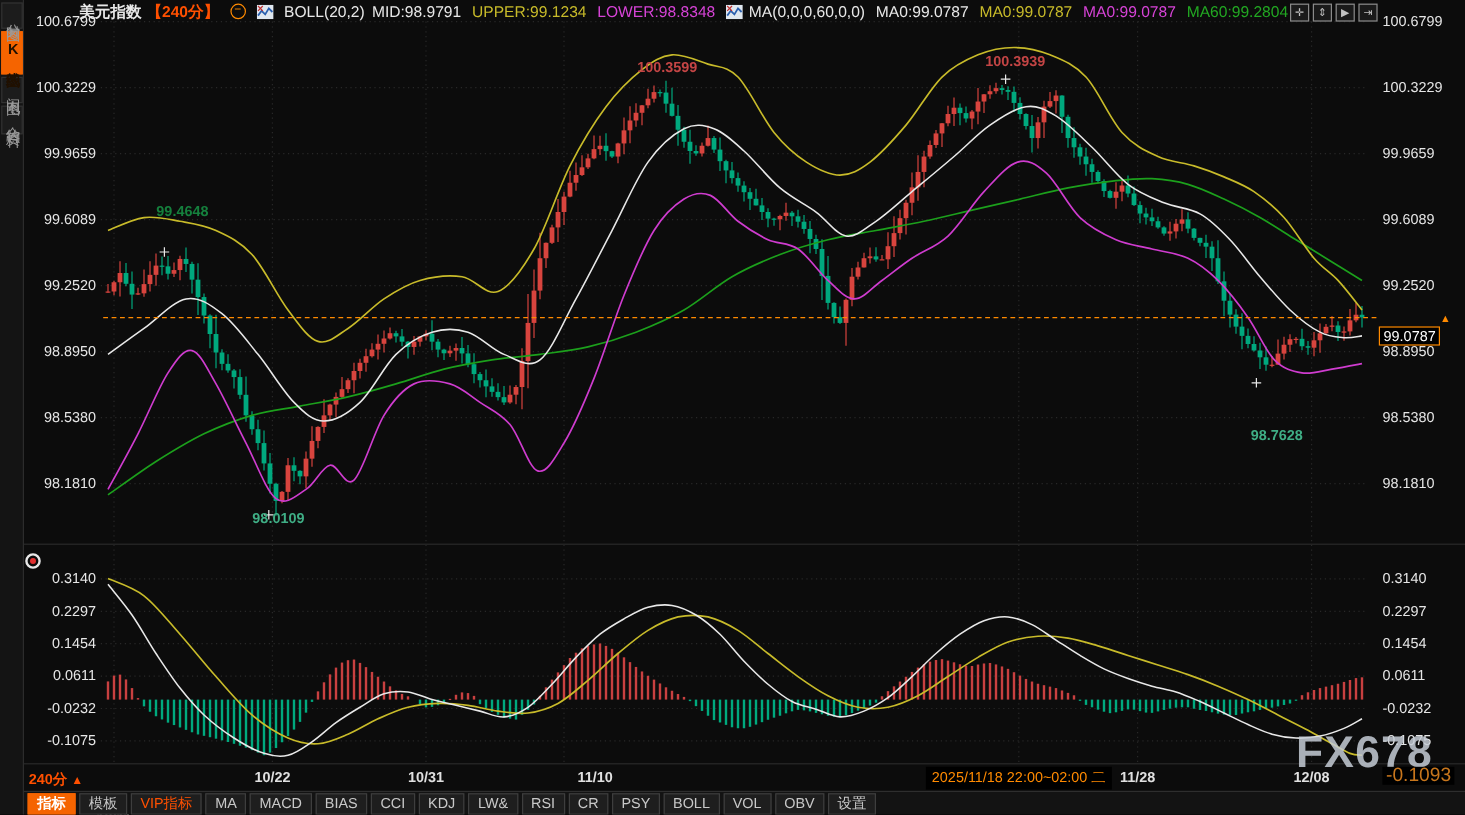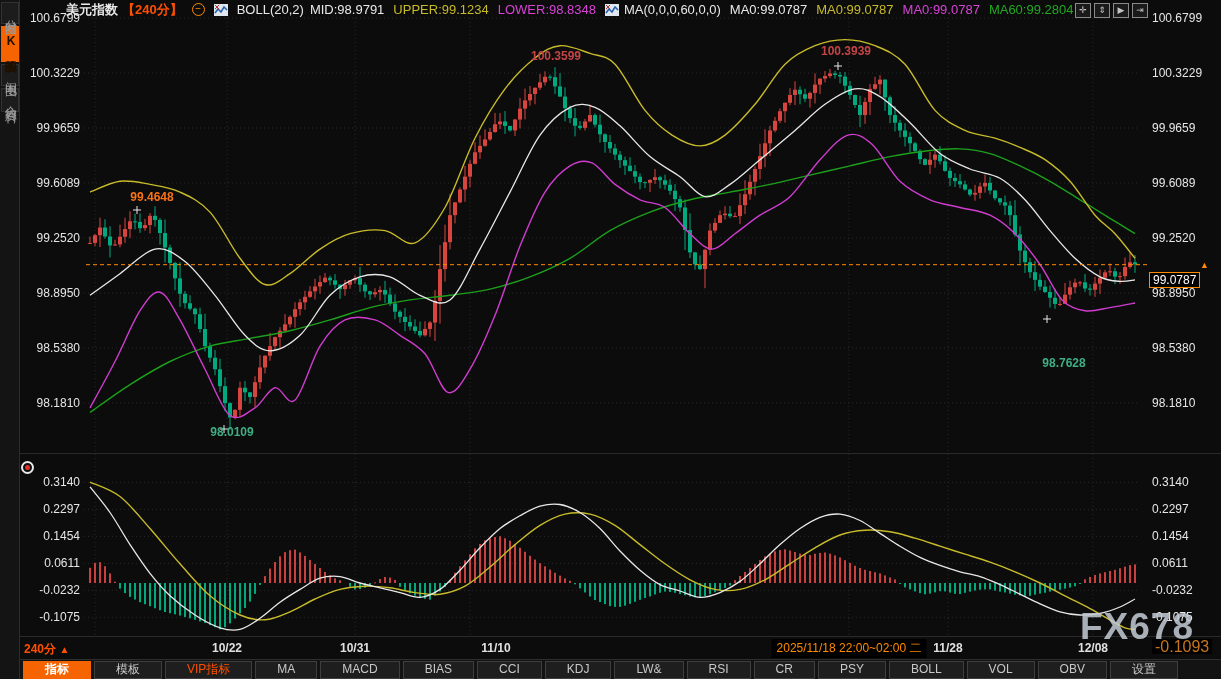--- a/index.html
+++ b/index.html
@@ -42,21 +42,21 @@
   #macdSettings{position:absolute;left:21px;top:461px;width:9px;height:9px;border:2px solid #e8e8e8;
                 border-radius:50%;cursor:pointer;z-index:21;}
   #macdSettings::after{content:"";position:absolute;left:2px;top:2px;width:5px;height:5px;background:#e03030;border-radius:50%;}
   
   #watermark{position:absolute;left:1080px;top:606px;font-size:37px;font-weight:bold;letter-spacing:1px;
              color:rgba(198,204,214,0.85);z-index:24;}
   
   #toolbar{position:absolute;left:20px;right:0;bottom:0;height:20px;background:#131313;border-top:1px solid #2e2e2e;
            display:flex;align-items:center;gap:3px;padding:0 3px;box-sizing:border-box;z-index:30;}
   .titem{font-size:12px;color:#c8c8c8;background:#1e1e1e;border:1px solid #3e3e3e;
-         padding:0 21px;height:16px;line-height:15px;cursor:pointer;white-space:nowrap;}
+         padding:0 7px;height:16px;line-height:15px;cursor:pointer;white-space:nowrap;}
   .titem.active{background:#f56400;border-color:#f56400;color:#fff;font-weight:bold;}
   .titem.vip{color:#ff5000;}
   svg#chart{position:absolute;left:0;top:0;z-index:10;}
   .sep{position:absolute;left:20px;right:0;height:1px;background:#2a2a2a;z-index:5;}
 </style>
 </head>
 <body>
 
 <div id="app">
   <svg id="chart" width="1221" height="679">
@@ -791,21 +791,21 @@
       <div class="axis-label" style="left: 28px; top: 502.427px; width: 52px; text-align: right;">0.2297</div>
       <div class="axis-label right" style="left: 1152px; top: 502.427px;">0.2297</div>
       <div class="axis-label" style="left: 28px; top: 529.428px; width: 52px; text-align: right;">0.1454</div>
       <div class="axis-label right" style="left: 1152px; top: 529.428px;">0.1454</div>
       <div class="axis-label" style="left: 28px; top: 556.43px; width: 52px; text-align: right;">0.0611</div>
       <div class="axis-label right" style="left: 1152px; top: 556.43px;">0.0611</div>
       <div class="axis-label" style="left: 28px; top: 583.431px; width: 52px; text-align: right;">-0.0232</div>
       <div class="axis-label right" style="left: 1152px; top: 583.431px;">-0.0232</div>
       <div class="axis-label" style="left: 28px; top: 610.432px; width: 52px; text-align: right;">-0.1075</div>
       <div class="axis-label right" style="left: 1152px; top: 610.432px;">-0.1075</div>
-      <div class="annotation" style="left: 152px; top: 190px; color: #f97316;">99.4648</div>
+      <div class="annotation" style="left: 152px; top: 169px; color: #15803d;">99.4648</div>
       <div class="annotation" style="left: 556px; top: 49px; color: rgb(196, 69, 69);">100.3599</div>
       <div class="annotation" style="left: 846px; top: 44px; color: rgb(196, 69, 69);">100.3939</div>
       <div class="annotation" style="left: 232px; top: 425px; color: rgb(63, 174, 133);">98.0109</div>
       <div class="annotation" style="left: 1064px; top: 312px; color: rgb(63, 174, 133); margin-top: 44px;">98.7628</div>
       <div class="date-label" style="left: 95px; margin-top: 33px;">10/11</div>
       <div class="date-label" style="left: 227px;">10/22</div>
       <div class="date-label" style="left: 355px;">10/31</div>
       <div class="date-label" style="left: 470px; margin-left: 26px;">11/10</div>
       <div class="date-label" style="left: 948px;">11/28</div>
       <div class="date-label" style="left: 1093px;">12/08</div>

